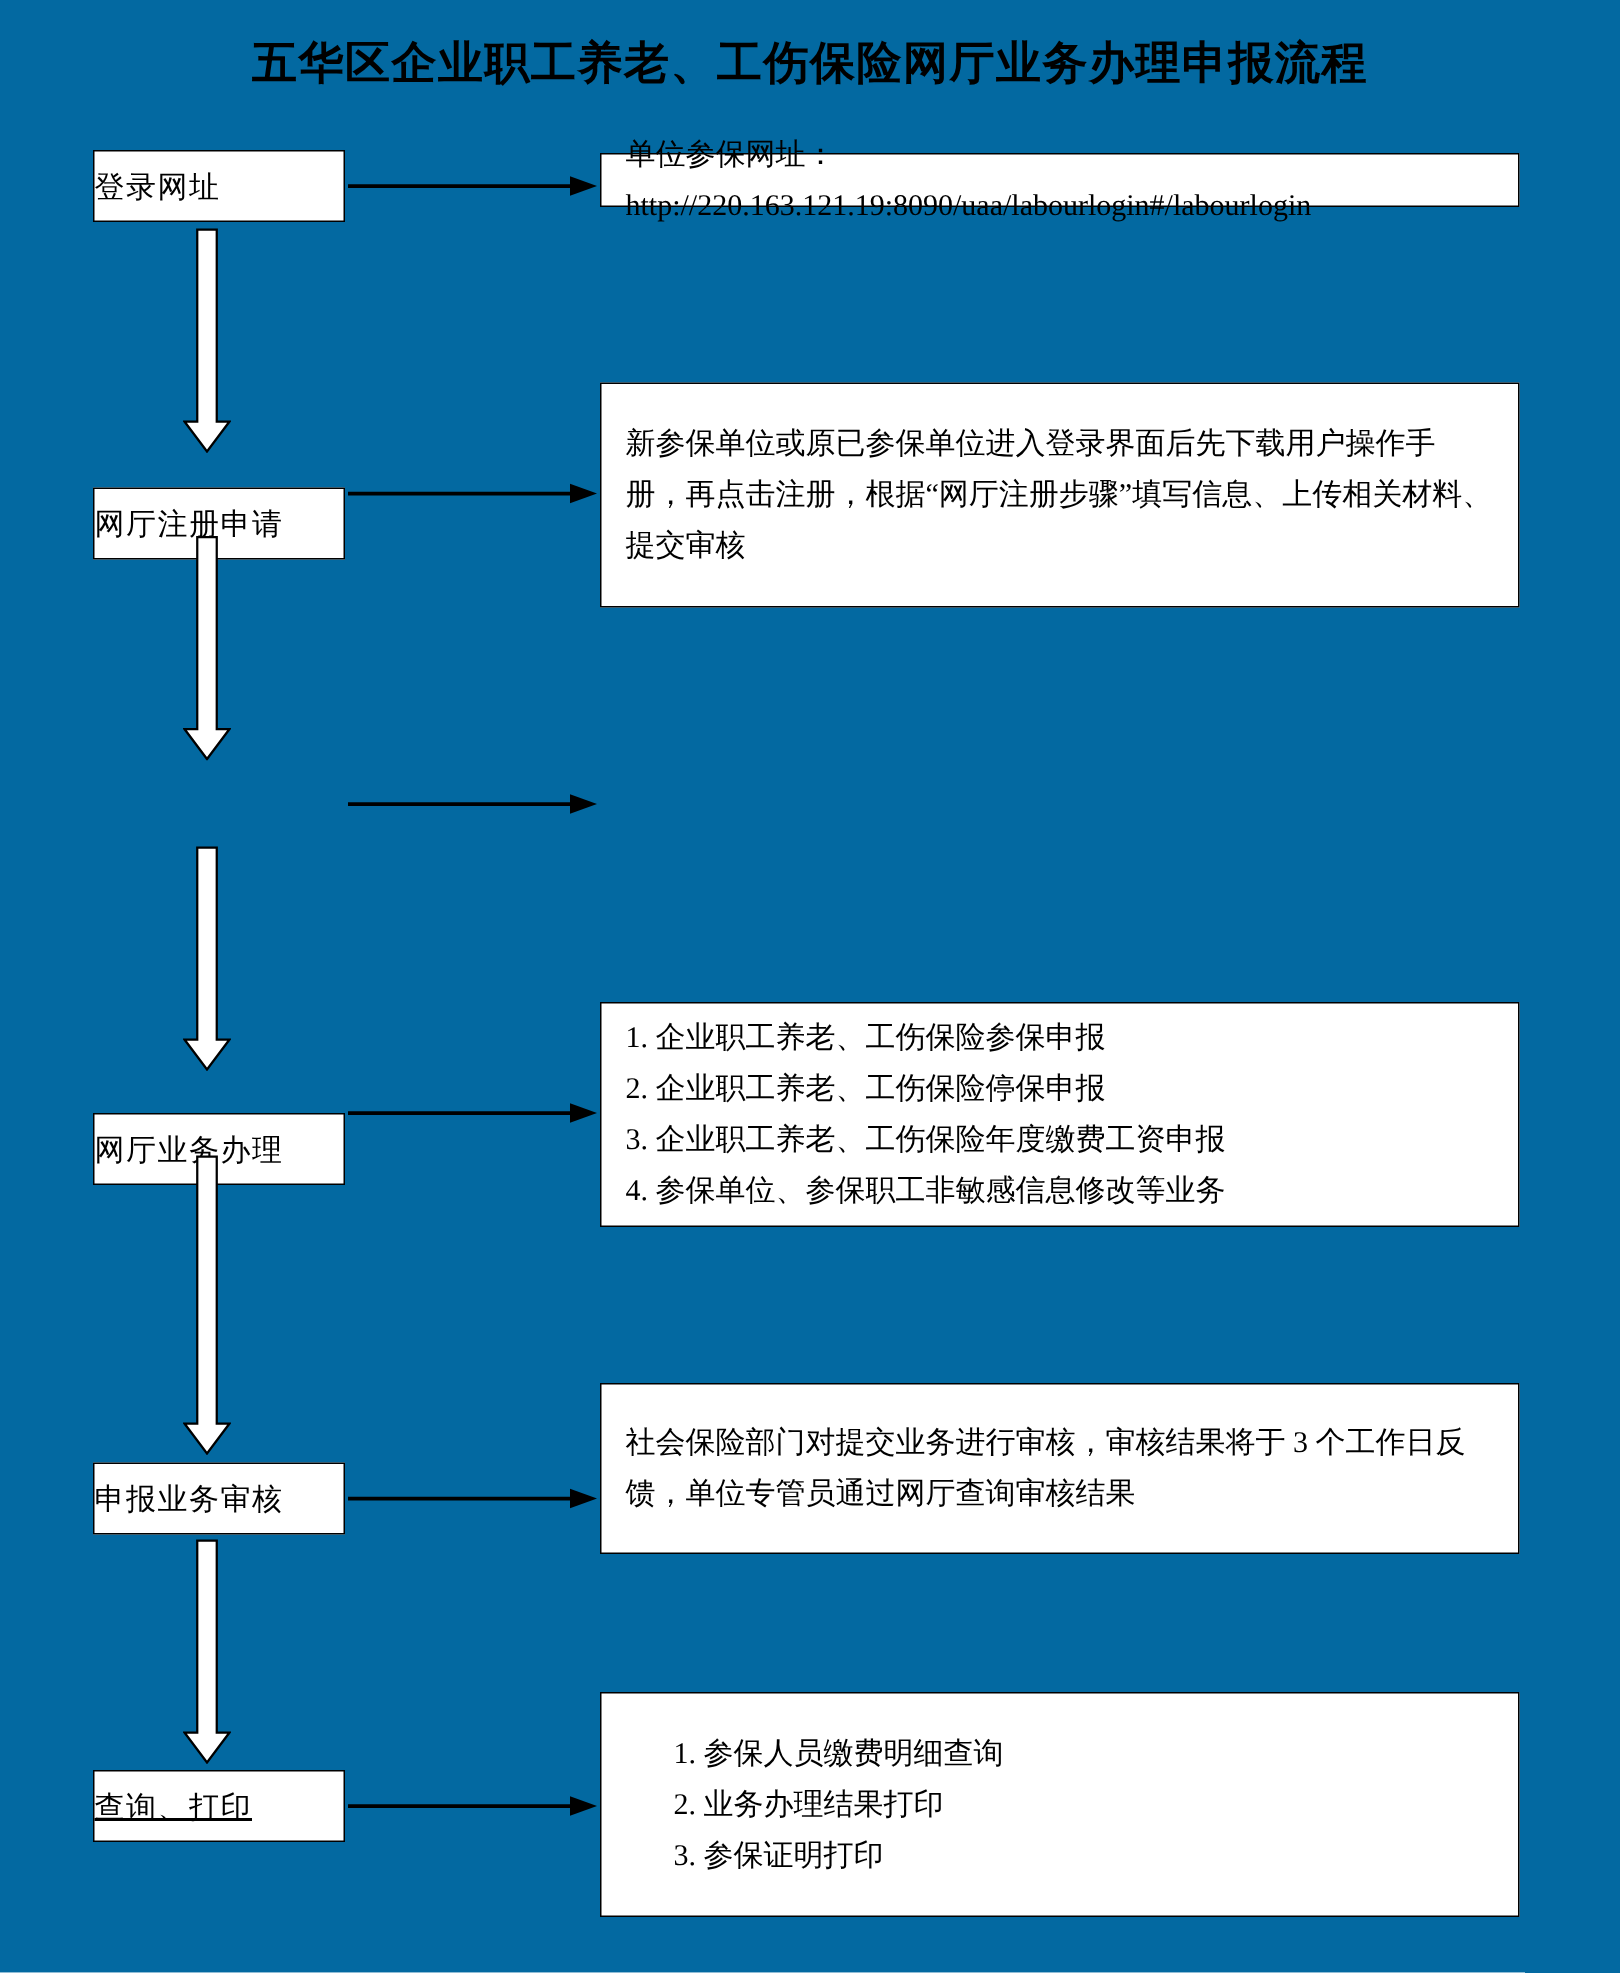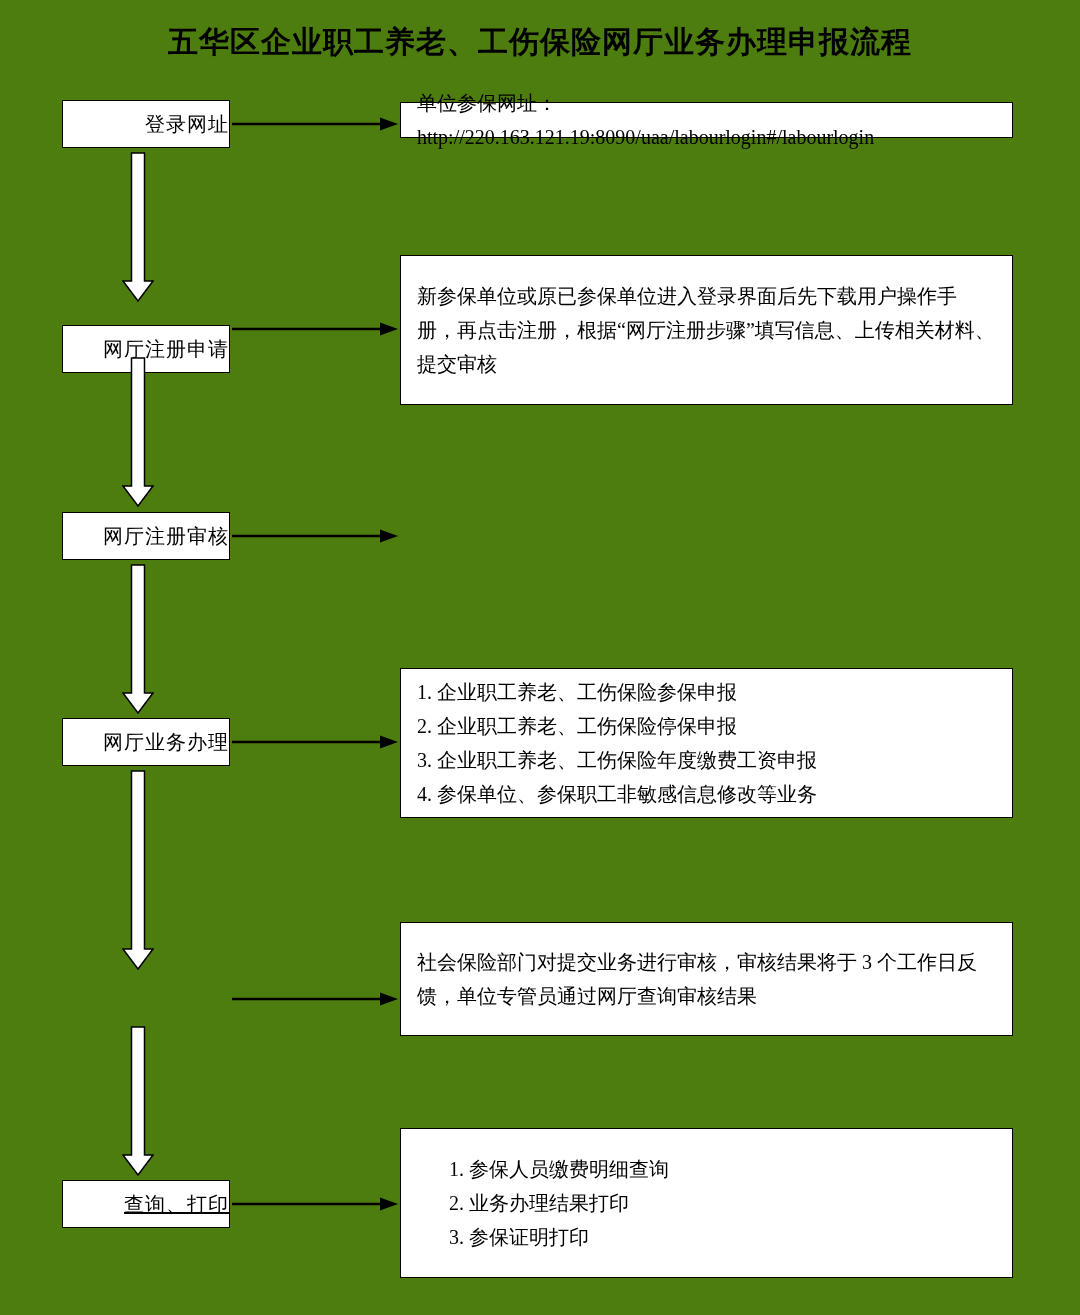--- a/index.html
+++ b/index.html
@@ -6,21 +6,21 @@
   html, body { background: #ffffff; }
   body {
     font-family: "Liberation Serif", serif;
     color: #000;
   }
   .page {
     position: relative;
     width: 1080px;
     height: 1315px;
     margin: 0 auto;
-    background: #4d7c0f;
+    background: #0369a1;
     overflow: hidden;
   }
   .title {
     position: absolute;
     top: 22px;
     left: 0;
     width: 100%;
     text-align: center;
     font-size: 30px;
     font-weight: bold;
@@ -28,21 +28,21 @@
   }
   .step-box {
     position: absolute;
     left: 62px;
     width: 168px;
     height: 48px;
     border: 1.5px solid #000;
     background: #fff;
     display: flex;
     align-items: center;
-    justify-content: flex-end;
+    justify-content: flex-start;
     font-size: 20px;
     letter-spacing: 1px;
   }
   .detail-box {
     position: absolute;
     left: 400px;
     width: 613px;
     border: 1.2px solid #000;
     background: #fff;
     display: flex;
@@ -50,21 +50,21 @@
     padding: 10px 16px;
     font-size: 20px;
     line-height: 1.7;
   }
   .detail-box .txt { white-space: pre-line; }
 
   
   .sb1 { top: 100px; }  .db1 { top: 102px; height: 36px; }
   .sb2 { top: 305px; margin-top: 20px; }  .db2 { top: 255px; height: 150px; }
   .sb3 { top: 512px; }  .db3 { top: 458px; height: 154px; }
-  .sb4 { top: 718px; }  .db4 { top: 668px; height: 150px; }
+  .sb4 { top: 742px; }  .db4 { top: 668px; height: 150px; }
   .sb5 { top: 975px; }  .db5 { top: 922px; height: 114px; }
   .sb6 { top: 1180px; text-decoration: underline; } .db6 { top: 1128px; height: 150px; padding-left: 48px; }
 
   .h-arrow {
     position: absolute;
     left: 232px;
     width: 166px;
     height: 18px;
   }
   .ha1 { top: 115px; } .ha2 { top: 320px; } .ha3 { top: 527px; }
@@ -120,23 +120,20 @@
   <div class="detail-box db2">
     <span class="txt">新参保单位或原已参保单位进入登录界面后先下载用户操作手册，再点击注册，根据“网厅注册步骤”填写信息、上传相关材料、提交审核</span>
   </div>
 
   <div class="v-arrow va2">
     <svg width="32" height="150" viewBox="0 0 32 150">
       <polygon points="9.5,1 9.5,129 1,129 16,149 31,129 22.5,129 22.5,1" fill="#fff" stroke="#000" stroke-width="1.5"></polygon>
     </svg>
   </div>
 
-  <div class="step-box sb3">
-    <span>网厅注册审核</span>
-  </div>
   <div class="h-arrow ha3">
     <svg width="166" height="18" viewBox="0 0 166 18">
       <line x1="0" y1="9" x2="150" y2="9" stroke="#000" stroke-width="2.5"></line>
       <polygon points="148,2.5 166,9 148,15.5" fill="#000"></polygon>
     </svg>
   </div>
 
   <div class="v-arrow va3">
     <svg width="32" height="150" viewBox="0 0 32 150">
       <polygon points="9.5,1 9.5,129 1,129 16,149 31,129 22.5,129 22.5,1" fill="#fff" stroke="#000" stroke-width="1.5"></polygon>
@@ -158,20 +155,23 @@
 3. 企业职工养老、工伤保险年度缴费工资申报
 4. 参保单位、参保职工非敏感信息修改等业务</span>
   </div>
 
   <div class="v-arrow va4">
     <svg width="32" height="200" viewBox="0 0 32 200">
       <polygon points="9.5,1 9.5,179 1,179 16,199 31,179 22.5,179 22.5,1" fill="#fff" stroke="#000" stroke-width="1.5"></polygon>
     </svg>
   </div>
 
+  <div class="step-box sb5">
+    <span>申报业务审核</span>
+  </div>
   <div class="h-arrow ha5">
     <svg width="166" height="18" viewBox="0 0 166 18">
       <line x1="0" y1="9" x2="150" y2="9" stroke="#000" stroke-width="2.5"></line>
       <polygon points="148,2.5 166,9 148,15.5" fill="#000"></polygon>
     </svg>
   </div>
   <div class="detail-box db5">
     <span class="txt">社会保险部门对提交业务进行审核，审核结果将于 3 个工作日反馈，单位专管员通过网厅查询审核结果</span>
   </div>
 

